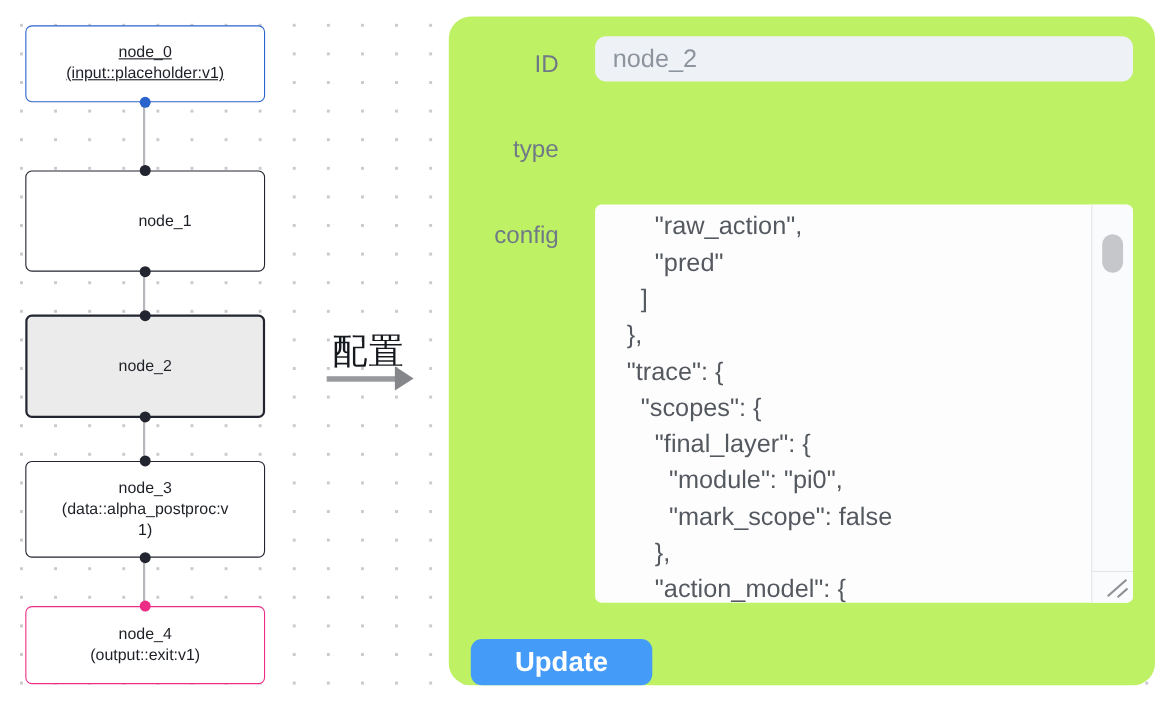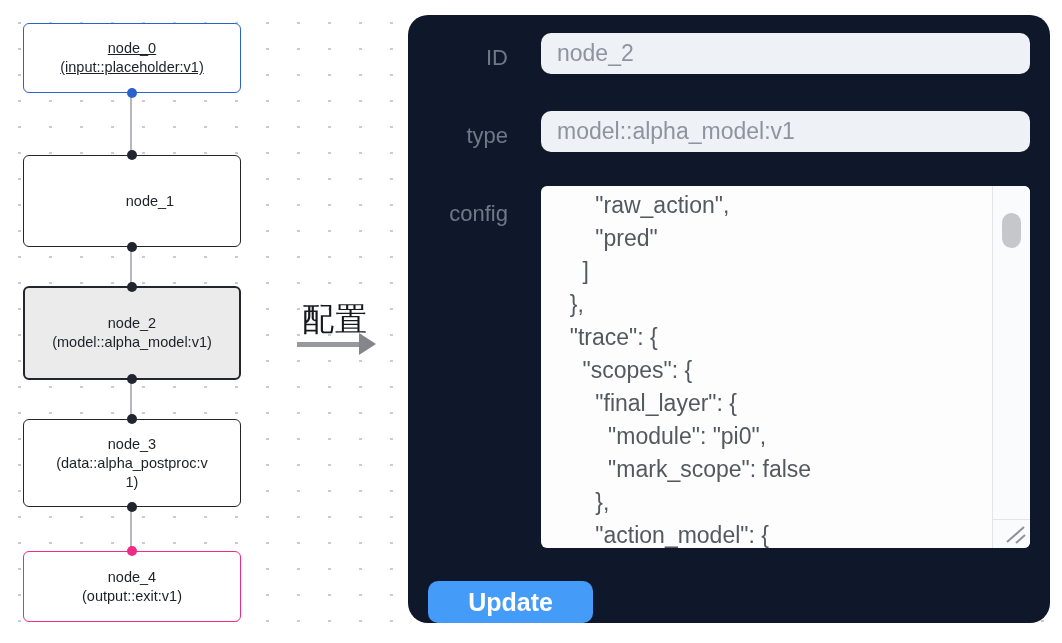--- a/index.html
+++ b/index.html
@@ -33,21 +33,21 @@
   .handle.h-top{ top:-6px; } .handle.h-bottom{ bottom:-6px; }
   .handle.h-blue{ background:#2b63cc; } .handle.h-pink{ background:#ec2c85; }
 
   
   .anno-label{ position:absolute; left:302px; top:298px; font-size:32px; font-weight:500; color:#15181d; letter-spacing:1px;text-align:center; }
   .arrow-shaft{ position:absolute; left:297px; top:342px; width:63px; height:5px; background:#98999d; }
   .arrow-head{ position:absolute; left:359px; top:333px; width:0; height:0;
     border-top:11.5px solid transparent; border-bottom:11.5px solid transparent; border-left:17px solid #84868a; }
 
   
-  .panel{ position:absolute; left:408px; top:15px; width:642px; height:608px; background:#0f172a; border-radius:20px; }
+  .panel{ position:absolute; left:408px; top:15px; width:642px; height:608px; background:#bef264; border-radius:20px; }
   .flabel{ position:absolute; left:0; width:100px; text-align:right; font-size:22px; color:#707a87; }
   .label-id{ top:30px; } .label-type{ top:108px; } .label-config{ top:186px; }
   .finput{
     position:absolute; left:133px; width:489px; height:41px;
     background:#eef1f5; border:none; outline:none; border-radius:10px;
     font-family:"Liberation Sans", sans-serif; font-size:23px; color:#8d949e; padding:0 16px;
   }
   .input-id{ top:18px; } .input-type{ top:96px; }
 
   .config-box{ position:absolute; left:133px; top:171px; width:489px; height:362px; background:#fdfdfe; border-radius:6px; overflow:hidden; }
@@ -82,21 +82,20 @@
 
   <div class="node node-1">
     <span class="handle h-top"></span>
     <div class="ntitle">node_1</div>
     <span class="handle h-bottom"></span>
   </div>
 
   <div class="node node-2">
     <span class="handle h-top"></span>
     <div class="ntitle">node_2</div>
-    <div class="nsub">(model::alpha_model:v1)</div>
     <span class="handle h-bottom"></span>
   </div>
 
   <div class="node node-3">
     <span class="handle h-top"></span>
     <div class="ntitle">node_3</div>
     <div class="nsub">(data::alpha_postproc:v1)</div>
     <span class="handle h-bottom"></span>
   </div>
 
@@ -110,21 +109,20 @@
 <div class="anno-label">配置</div>
 <div class="arrow-shaft"></div>
 <div class="arrow-head"></div>
 
 <div class="panel">
 
   <div class="flabel label-id">ID</div>
   <input class="finput input-id" type="text" value="node_2" style="">
 
   <div class="flabel label-type">type</div>
-  <input class="finput input-type" type="text" value="model::alpha_model:v1" style="">
 
   <div class="flabel label-config">config</div>
   <div class="config-box">
     <div class="config-pre">      "raw_action",
       "pred"
     ]
   },
   "trace": {
     "scopes": {
       "final_layer": {

